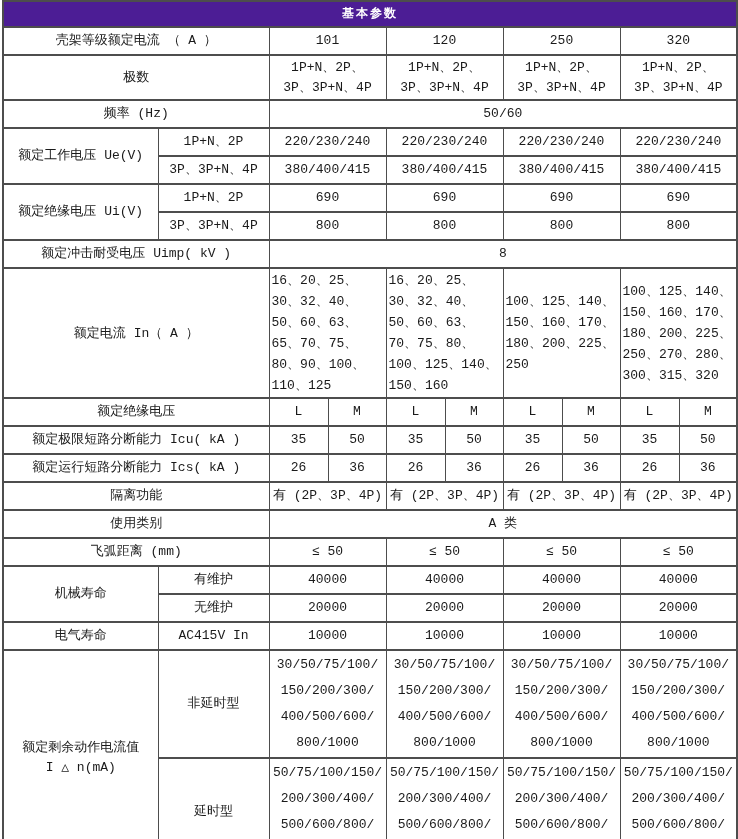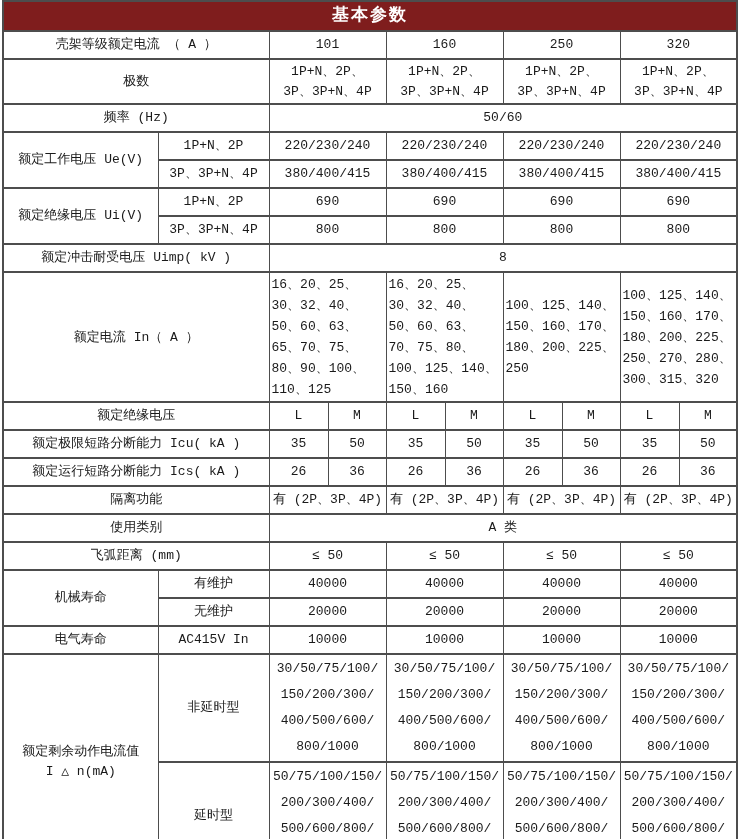--- a/index.html
+++ b/index.html
@@ -9,22 +9,22 @@
   td{
     border:1px solid #4d4d4d;
     border-top-width:2px;border-bottom-width:2px;
     text-align:center;vertical-align:middle;
     font-size:13px;line-height:1.55;
     white-space:pre-line;
     padding:1px 2px;
     overflow:hidden;
   }
   tr.hdr td{
-    background:#7f1d1d;color:#ffffff;
-    font-weight:bold;font-size:17px;
+    background:#4c1d95;color:#ffffff;
+    font-weight:bold;font-size:12px;
     height:22px;letter-spacing:2px;
   }
   tr.h27 td{height:24px;}
   tr.h45 td{height:41px;line-height:20px;}
   tr.h128 td{height:124px;line-height:21px;}
   tr.h105 td{height:101px;margin-left:12px;}
   td.list{text-align:left;}
   td.spread{line-height:26px;}
 </style>
 </head>
@@ -46,21 +46,21 @@
   </colgroup>
 
   <tbody>
         <tr class="hdr">
     <td colspan="10">基本参数</td>
   </tr>
 
   <tr class="h27">
     <td colspan="2">壳架等级额定电流 （ A ）</td>
     <td colspan="2">101</td>
-    <td colspan="2">160</td>
+    <td colspan="2">120</td>
     <td colspan="2">250</td>
     <td colspan="2">320</td>
   </tr>
 
   <tr class="h45">
     <td colspan="2">极数</td>
     <td colspan="2">1P+N、2P、
 3P、3P+N、4P</td>
     <td colspan="2">1P+N、2P、
 3P、3P+N、4P</td>

